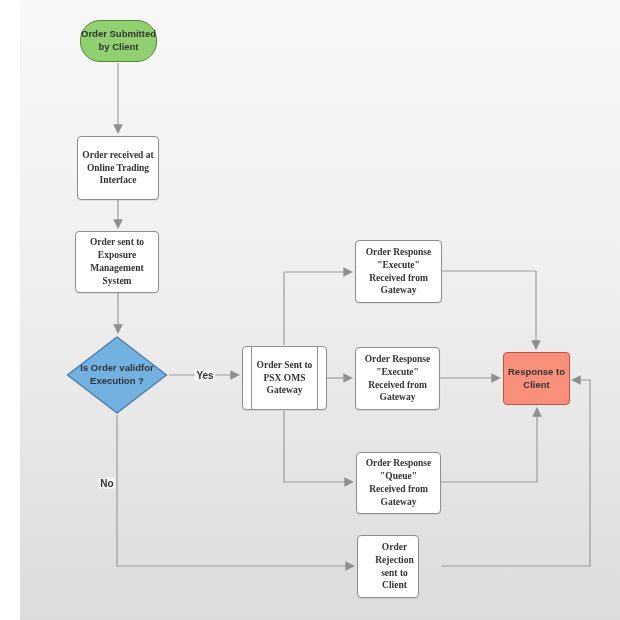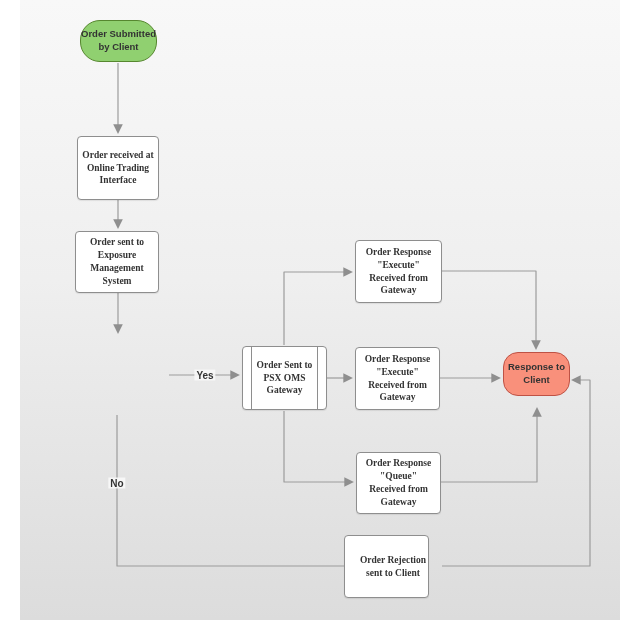--- a/index.html
+++ b/index.html
@@ -54,41 +54,41 @@
     box-shadow: 0 1px 1px rgba(0,0,0,0.08);
     font-family: Liberation Serif, serif;
   }
   .terminator-start {
     left: 60px; top: 20px; width: 77px; height: 42px;
     background: #90d070;
     border: 1.5px solid #56872f;
     border-radius: 20px;
   }
   .terminator-end {
-    left: 483px; top: 352px; width: 67px; height: 44px;
+    left: 483px; top: 352px; width: 67px; height: 53px;
     background: #f9907b;
     border: 1.5px solid #be5245;
-    border-radius: 15px;
+    border-radius: 4px;
   }
   .n-received  { left: 57px;  top: 136px; width: 82px; height: 64px; }
   .n-exposure  { left: 55px;  top: 231px; width: 84px; height: 62px; }
   .n-psx       { left: 222px; top: 346px; width: 85px; height: 64px; padding: 0 11px; }
   .n-psx::before, .n-psx::after {
     content: "";
     position: absolute;
     top: 0; bottom: 0;
     width: 0;
     border-left: 1px solid #8e8e8e;
   }
   .n-psx::before { left: 8px; }
   .n-psx::after  { right: 8px; }
   .n-resp-top   { left: 335px; top: 240px; width: 87px; height: 63px; }
   .n-resp-mid   { left: 335px; top: 347px; width: 85px; height: 63px; }
   .n-resp-queue { left: 336px; top: 452px; width: 85px; height: 62px; }
-  .n-rejection  { left: 324px; top: 535px; width: 85px; height: 63px; padding-left: 13px; }
+  .n-rejection  { left: 337px; top: 535px; width: 62px; height: 63px; padding-left: 13px; }
   .n-decision {
     left: 46px; top: 336px; width: 102px; height: 78px;
     background: transparent;
   }
   .n-decision svg {
     position: absolute;
     left: 0; top: 0;
   }
   .n-decision .lbl {
     position: relative;
@@ -97,21 +97,21 @@
   .edge-label {
     position: absolute;
     transform: translate(-50%, -50%);
     font-size: 10px;
     font-weight: bold;
     color: #333333;
     background: rgba(248,248,248,0.9);
     padding: 0 2px;
   }
   .edge-label-yes { left: 185px; top: 375px; }
-  .edge-label-no  { left: 97px;  top: 483px; }
+  .edge-label-no  { left: 87px;  top: 483px; }
 </style>
 </head>
 <body>
 
 <div class="canvas">
 
   <svg class="connector-layer" viewBox="0 0 620 620" xmlns="http://www.w3.org/2000/svg">
     <defs>
       <marker id="arrow" viewBox="0 0 10 10" refX="8" refY="5" markerWidth="8" markerHeight="8" orient="auto-start-reverse">
         <path d="M0,0 L10,5 L0,10 z" fill="#8f8f8f"></path>
@@ -142,20 +142,27 @@
 Interface</span>
   </div>
 
   <div class="node process n-exposure">
     <span class="lbl">Order sent to
 Exposure
 Management
 System</span>
   </div>
 
+  <div class="node n-decision">
+    <svg width="102" height="78" viewBox="0 0 102 78">
+      <polygon points="51,1 100.5,39 51,77 1.5,39" fill="#72b1e0" stroke="#4d7ea8" stroke-width="1.5" stroke-linejoin="round"></polygon>
+    </svg>
+    <span class="lbl">Is Order validfor
+Execution ?</span>
+  </div>
 
   <div class="node process n-psx">
     <span class="lbl">Order Sent to
 PSX OMS
 Gateway</span>
   </div>
 
   <div class="node process n-resp-top">
     <span class="lbl">Order Response
 "Execute"

